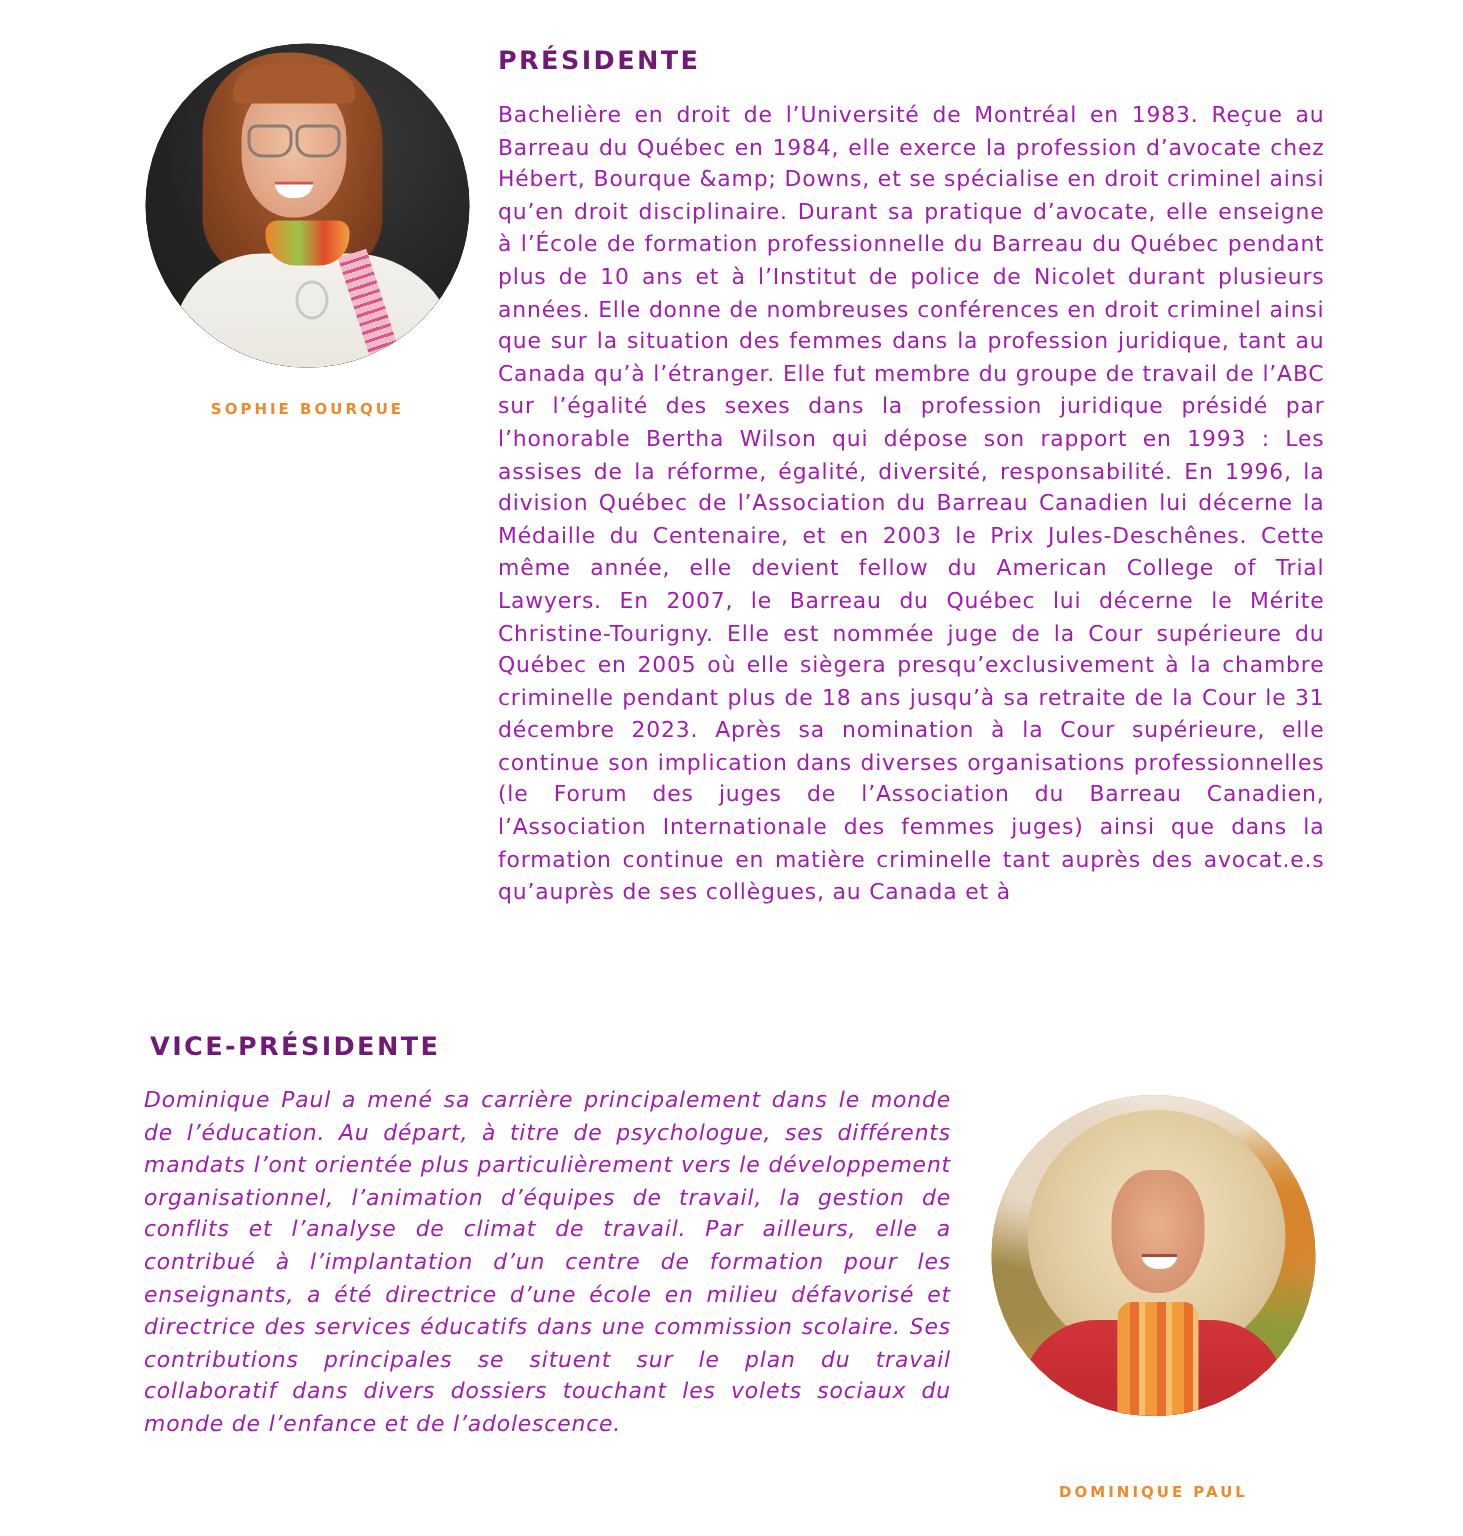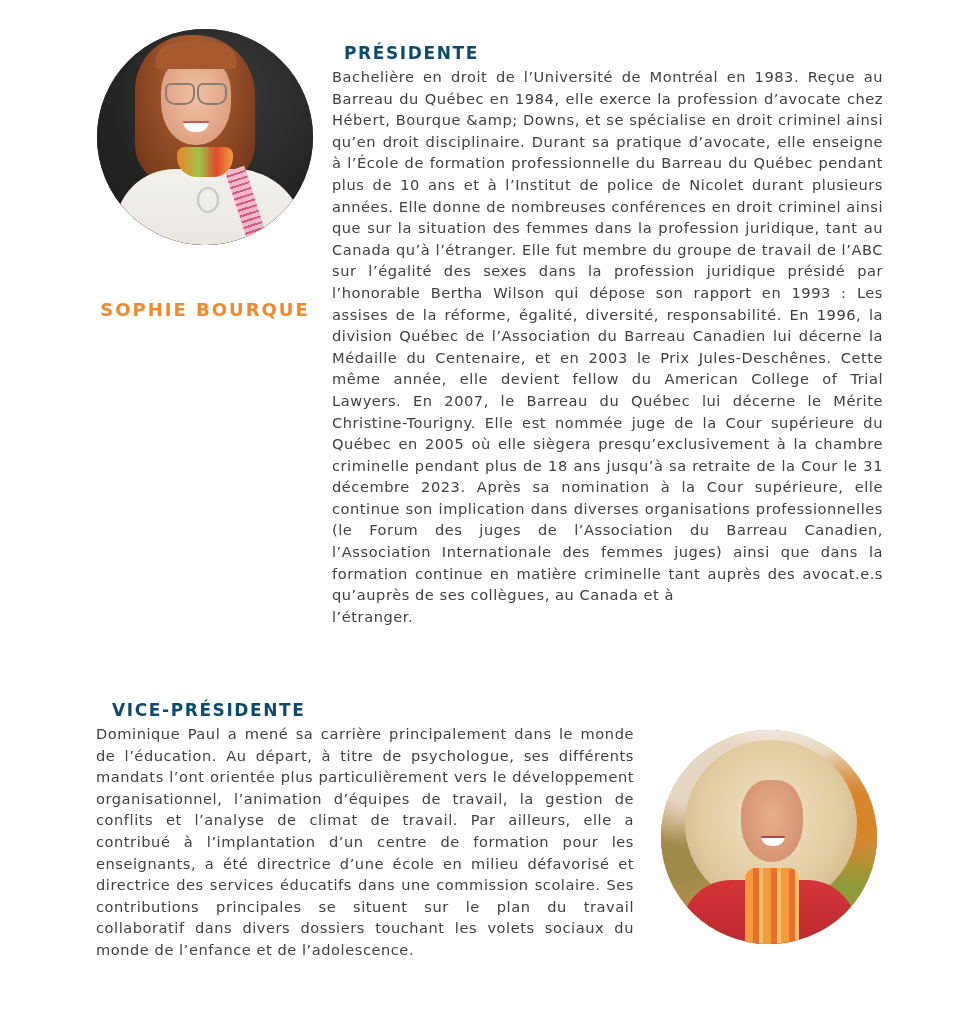--- a/index.html
+++ b/index.html
@@ -3,33 +3,33 @@
 <meta charset="utf-8">
 <style>
   html, body { margin: 0; padding: 0; background: #ffffff; }
   body {
     width: 975px; height: 1024px; position: relative; overflow: hidden;
     font-family: "DejaVu Sans", sans-serif; color: #1a1a1a;
   }
   .abs { position: absolute; }
   .role-title {
     font-family: "DejaVu Sans", sans-serif;
-    font-size: 17px; letter-spacing: 1.6px; font-weight: 600; color: #0c4a6e;
-    margin: 12px;
+    font-size: 17px; letter-spacing: 1.6px; font-weight: 600; color: #701a75;
+    margin: 0;
   }
   .bio {
     font-family: "DejaVu Sans", sans-serif;
     font-size: 14.6px; line-height: 21.6px; letter-spacing: 0.55px;
-    text-align: justify; color: #404040; margin: 0;
+    text-align: justify; color: #a21caf; margin: 0;
     hyphens: none;
   }
   .name {
     font-family: "DejaVu Sans", sans-serif;
-    font-weight: 700; font-size: 18px; letter-spacing: 2px; color: #ee8a2e;
-    text-align: center; white-space: nowrap; margin-top: 31px;
+    font-weight: 700; font-size: 10px; letter-spacing: 2px; color: #ee8a2e;
+    text-align: center; white-space: nowrap;
   }
   .portrait {
     position: absolute; border-radius: 50%; overflow: hidden;
   }
   
   #sophie-portrait { left: 97px; top: 29px; width: 216px; height: 216px; background: #2a2a2a; }
   #sophie-portrait .bg { position:absolute; inset:0; background: radial-gradient(circle at 60% 30%, #3a3a3a 0%, #232323 60%, #1c1c1c 100%); }
   #sophie-portrait .hair { position:absolute; left:38px; top:6px; width:120px; height:150px; border-radius: 55px 60px 40px 40px; background: radial-gradient(ellipse at 50% 30%, #b4683a 0%, #8f4a24 55%, #6b3418 100%); }
   #sophie-portrait .face { position:absolute; left:64px; top:28px; width:70px; height:88px; border-radius: 40% 40% 48% 48%; background: radial-gradient(ellipse at 50% 45%, #f0c2a4 0%, #dfa283 70%, #c98668 100%); }
   #sophie-portrait .fringe { position:absolute; left:58px; top:14px; width:82px; height:26px; border-radius: 40px 40px 10px 10px; background: #a65a2e; }
@@ -72,28 +72,27 @@
     <div class="scarf"></div>
     <div class="pendant"></div>
   </div>
 
   <div class="abs name" style="left:97px; top:268px; width:216px;">SOPHIE BOURQUE</div>
 
   <h2 class="abs role-title" style="left:332px; top:31px;">PRÉSIDENTE</h2>
 
   <div class="abs" style="left:332px; top:66px; width:551px;">
     <p class="bio">Bachelière en droit de l’Université de Montréal en 1983. Reçue au Barreau du Québec en 1984, elle exerce la profession d’avocate chez Hébert, Bourque &amp;amp; Downs, et se spécialise en droit criminel ainsi qu’en droit disciplinaire. Durant sa pratique d’avocate, elle enseigne à l’École de formation professionnelle du Barreau du Québec pendant plus de 10 ans et à l’Institut de police de Nicolet durant plusieurs années. Elle donne de nombreuses conférences en droit criminel ainsi que sur la situation des femmes dans la profession juridique, tant au Canada qu’à l’étranger. Elle fut membre du groupe de travail de l’ABC sur l’égalité des sexes dans la profession juridique présidé par l’honorable Bertha Wilson qui dépose son rapport en 1993 : Les assises de la réforme, égalité, diversité, responsabilité. En 1996, la division Québec de l’Association du Barreau Canadien lui décerne la Médaille du Centenaire, et en 2003 le Prix Jules-Deschênes. Cette même année, elle devient fellow du American College of Trial Lawyers. En 2007, le Barreau du Québec lui décerne le Mérite Christine-Tourigny. Elle est nommée juge de la Cour supérieure du Québec en 2005 où elle siègera presqu’exclusivement à la chambre criminelle pendant plus de 18 ans jusqu’à sa retraite de la Cour le 31 décembre 2023. Après sa nomination à la Cour supérieure, elle continue son implication dans diverses organisations professionnelles (le Forum des juges de l’Association du Barreau Canadien, l’Association Internationale des femmes juges) ainsi que dans la formation continue en matière criminelle tant auprès des avocat.e.s qu’auprès de ses collègues, au Canada et à</p>
-    <p class="bio" style="text-align:left;">l’étranger.</p>
   </div>
 </section>
 
 <section>
   <h2 class="abs role-title" style="left:100px; top:688px;">VICE-PRÉSIDENTE</h2>
 
-  <div class="abs" style="left:96px; top:723px; width:538px;">
+  <div class="abs" style="left:96px; top:723px; width:538px;font-style:italic;">
     <p class="bio">Dominique Paul a mené sa carrière principalement dans le monde de l’éducation. Au départ, à titre de psychologue, ses différents mandats l’ont orientée plus particulièrement vers le développement organisationnel, l’animation d’équipes de travail, la gestion de conflits et l’analyse de climat de travail. Par ailleurs, elle a contribué à l’implantation d’un centre de formation pour les enseignants, a été directrice d’une école en milieu défavorisé et directrice des services éducatifs dans une commission scolaire. Ses contributions principales se situent sur le plan du travail collaboratif dans divers dossiers touchant les volets sociaux du monde de l’enfance et de l’adolescence.</p>
   </div>
 
   <div id="dominique-portrait" class="portrait" title="Portrait of Dominique Paul">
     <div class="bg"></div>
     <div class="hair"></div>
     <div class="body"></div>
     <div class="face"></div>
     <div class="smile"></div>
     <div class="scarf"></div>

